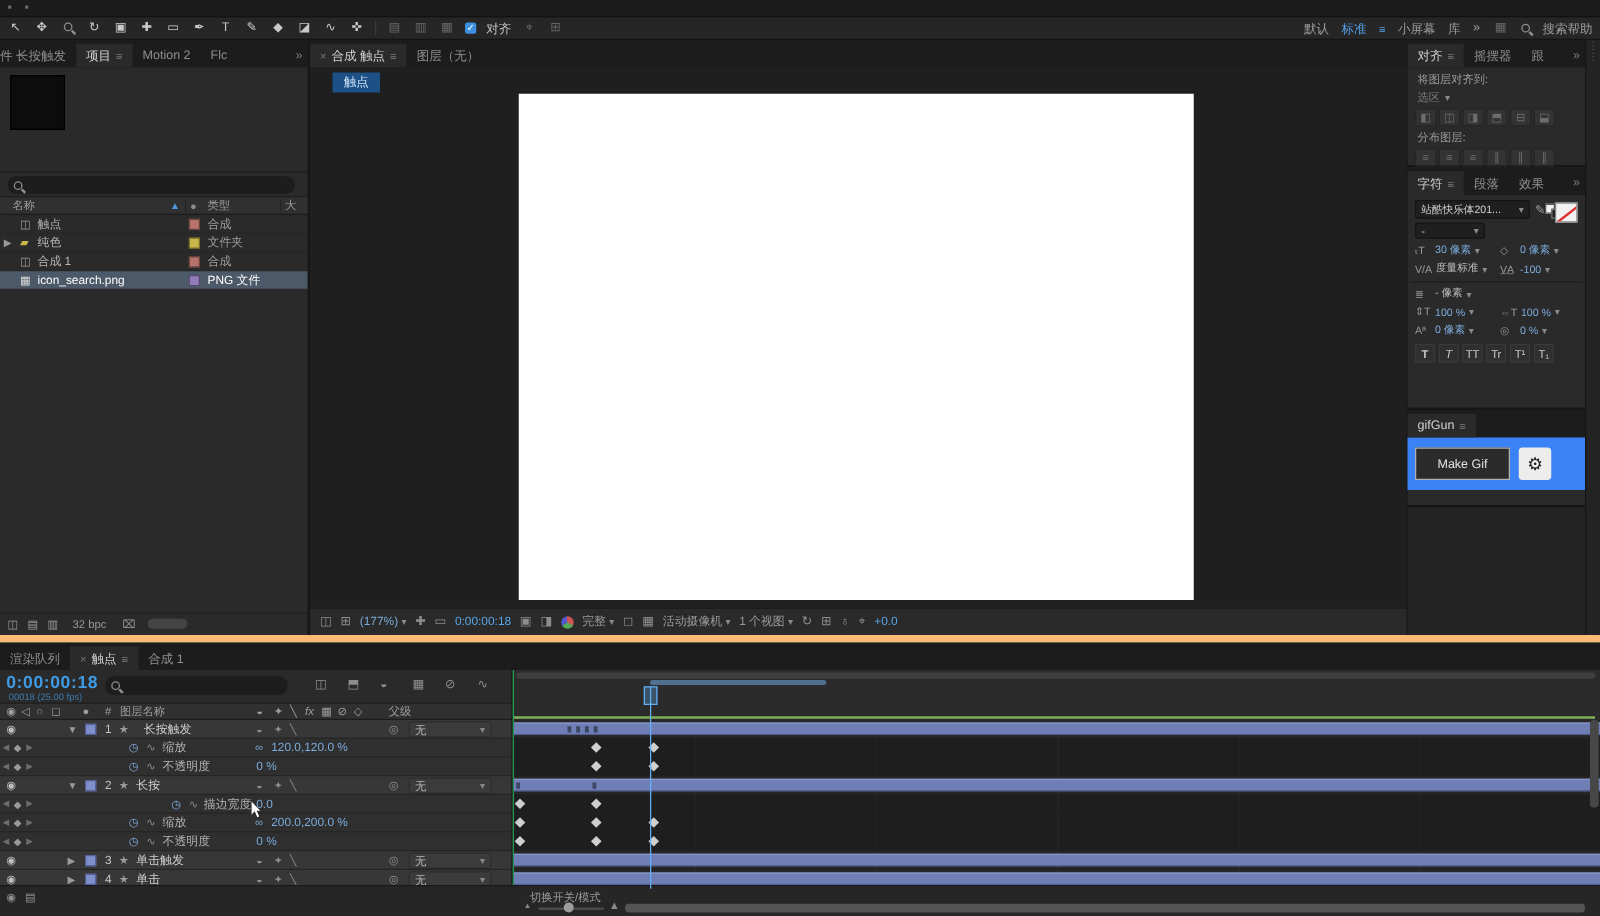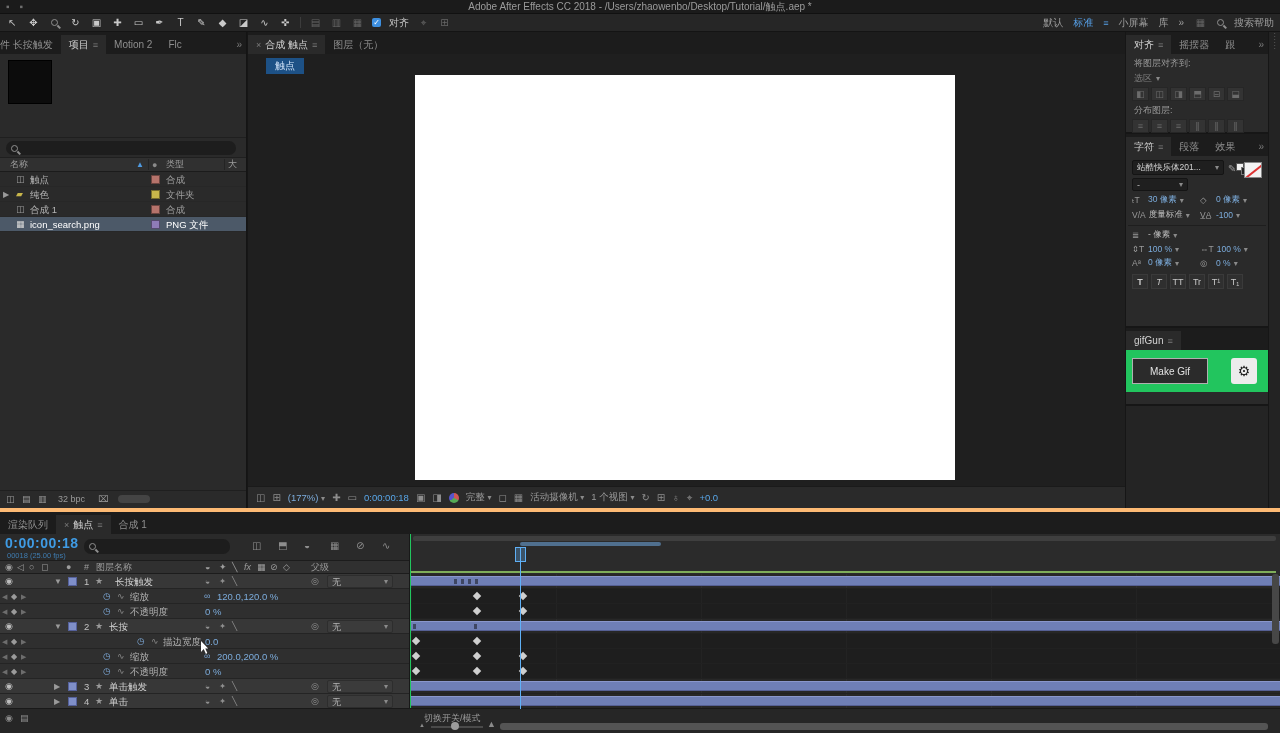--- a/index.html
+++ b/index.html
@@ -75,27 +75,27 @@
 .cval{color:#7cacdc;font-size:8.5px}
 .cval.gray{color:#bdbdbd}
 .csep{height:1px;background:#1e1e1e;margin:4px 2px 0}
 .trowbtns{display:flex;gap:3px;margin:5px 6px 0}
 .tbtn{width:16px;height:15px;border:1px solid #3a3a3a;background:#2f2f2f;color:#c9c9c9;text-align:center;line-height:14px;font-size:9px}
 .cstack{position:relative;width:15px;height:13px;margin-top:5px}
 .cstack .sq1{position:absolute;left:0;top:0;width:8px;height:8px;background:#f0f0f0;border:1px solid #555}
 .cstack .sq2{position:absolute;left:5px;top:4px;width:8px;height:8px;background:#222;border:1px solid #777}
 .noneswatch{position:absolute;right:6px;top:28px;width:18px;height:16px;background:#f2f2f2;border:1px solid #888;overflow:hidden}
 .noneswatch::after{content:"";position:absolute;left:-4px;top:6px;width:30px;height:2px;background:#d33;transform:rotate(-38deg)}
-.gifbody{display:flex;gap:23px;padding:8px 6px;background:#22c55e}
+.gifbody{display:flex;gap:7px;padding:8px 6px;background:#3b82f6}
 .makegif{width:76px;height:26px;border:1px solid #b0b0b0;color:#e2e2e2;background:#2b2b2b;text-align:center;line-height:25px;font-size:10px}
 .gear{width:26px;height:26px;background:#ececec;border-radius:3px;color:#222;font-size:14px;text-align:center;line-height:26px}
 .right-fill{flex:1;background:#242424}
 .gutter{position:absolute;left:1269px;top:32px;width:11px;height:476px;background:#232323;color:#5d5d5d;font-size:8px;text-align:center}
 
-.timeline{position:absolute;left:0;top:508px;right:0;bottom:0;background:#22c55e;border-top:4px solid #fdba74}
+.timeline{position:absolute;left:0;top:508px;right:0;bottom:0;background:#22c55e;border-top:6px solid #fdba74}
 .tl-body{position:absolute;left:0;right:0;top:22px;height:178px}
 .tl-left{position:absolute;left:0;top:0;width:410px;height:100%;background:#2a2a2a;border-right:1px solid #181818}
 .tl-time{position:absolute;left:5px;top:1px;font-size:14px;font-weight:bold;color:#3f9be4;letter-spacing:.5px}
 .tl-frames{position:absolute;left:7px;top:17px;font-size:7.5px;color:#3f7cb0}
 .tl-searchwell{position:absolute;left:84px;top:5px;width:146px;height:15px;background:#1d1d1d;border-radius:7px;display:flex;align-items:center;padding:0 5px}
 .tl-topico{position:absolute;top:6px;color:#8d8d8d;font-size:10px}
 .tl-header{position:absolute;left:0;right:0;top:26px;height:14px;background:#303030;border-top:1px solid #1c1c1c;border-bottom:1px solid #1c1c1c;
   color:#9d9d9d;font-size:9px;line-height:13px}
 .hat{position:absolute;top:0;line-height:13px}
 .tl-rows{position:absolute;left:0;right:0;top:40px}
@@ -147,21 +147,20 @@
   clip-path:polygon(0% 0%,0% 85%,30% 62%,55% 100%,70% 92%,48% 58%,80% 58%);filter:drop-shadow(0 0 1px #000)}
 </style>
 </head>
 <body>
 
 <div class="titlebar">
   <span class="wicons">
       <span>▪</span>
       <span>▪</span>
     </span>
-  <span>Adobe After Effects CC 2018 - /Users/zhaowenbo/Desktop/Tutorial/触点.aep *</span>
 </div>
 
 <div class="toolbar">
   <span class="tool">↖</span>
   <span class="tool">✥</span>
   <span class="tool"><span class="mag"></span></span>
   <span class="tool">↻</span>
   <span class="tool">▣</span>
   <span class="tool">✚</span>
   <span class="tool">▭</span>

